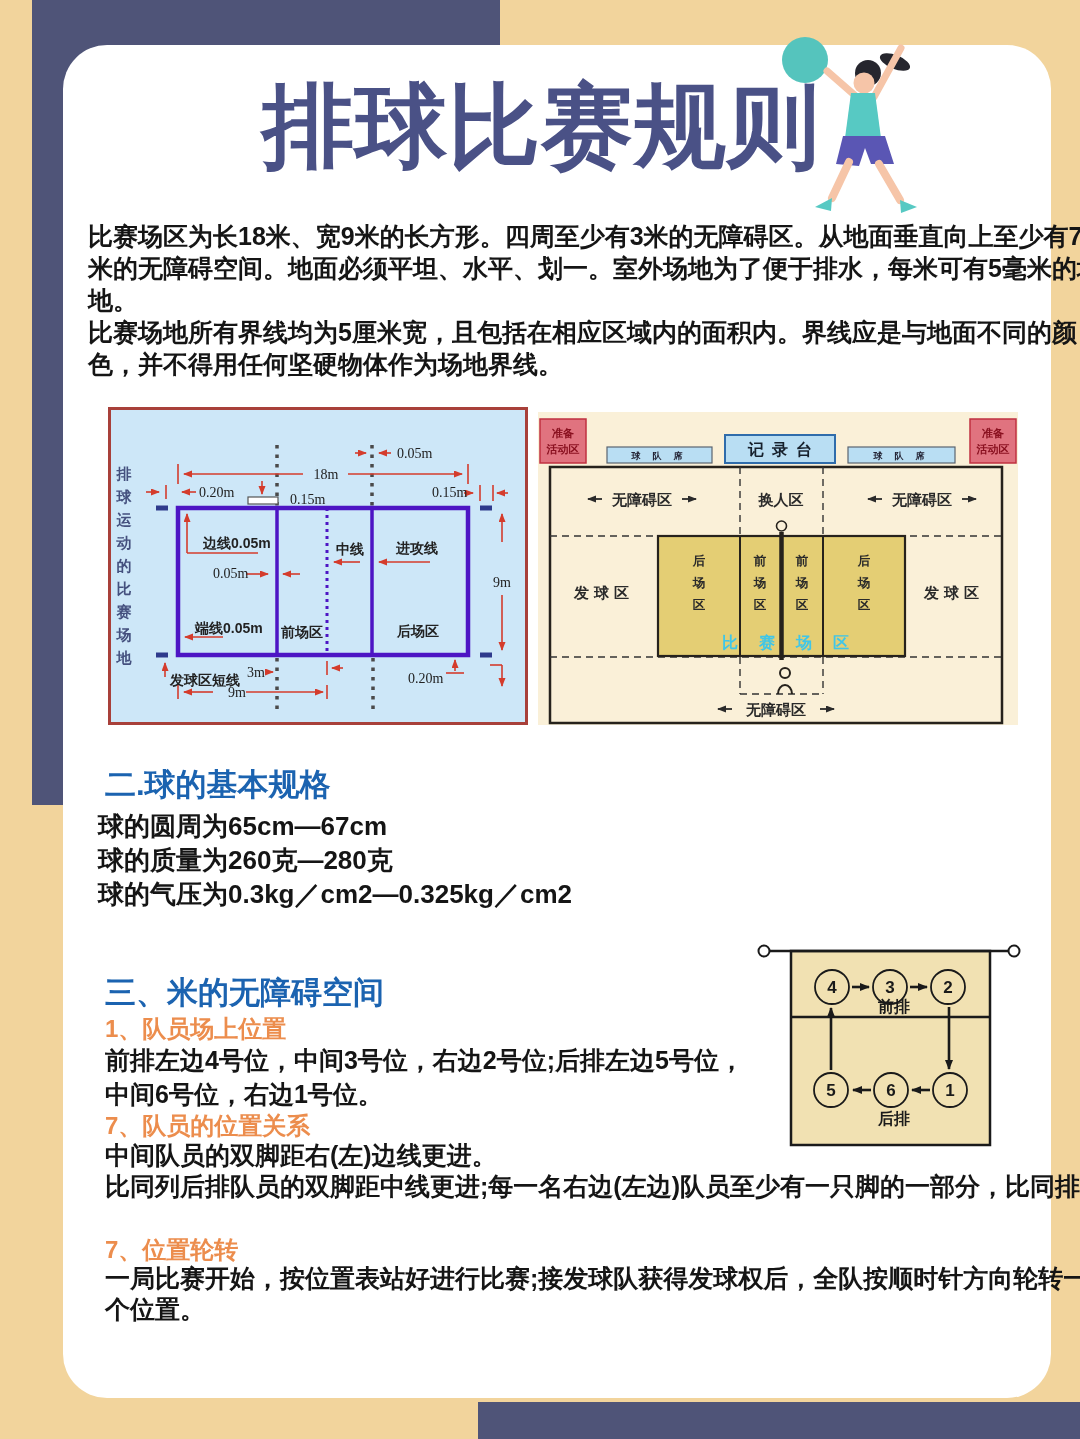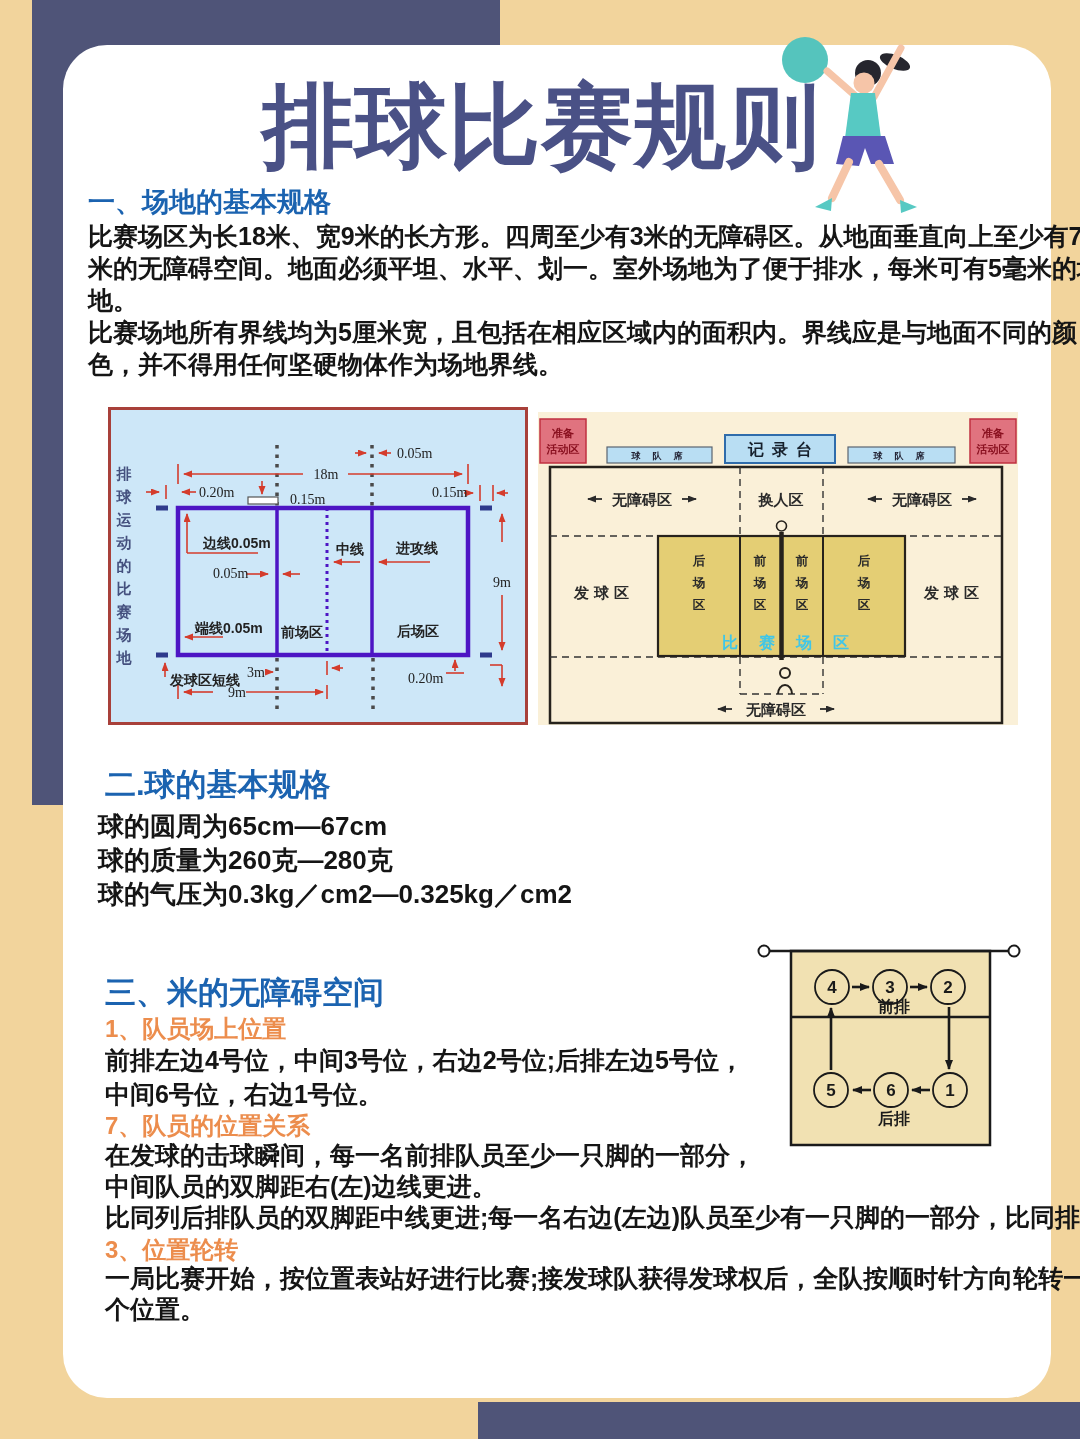--- a/index.html
+++ b/index.html
@@ -44,21 +44,20 @@
       <path d="M84,64 L52,36" stroke="#f6c5a8" stroke-width="7" stroke-linecap="round" fill="none"></path>
       <path d="M76,58 L100,58 L106,103 L70,103 Z" fill="#57c9c3"></path>
       <path d="M68,101 L110,101 L119,129 L96,129 L90,113 L84,131 L61,129 Z" fill="#5a56b4"></path>
       <path d="M74,127 L57,163" stroke="#f6c5a8" stroke-width="8" stroke-linecap="round" fill="none"></path>
       <path d="M104,129 L125,165" stroke="#f6c5a8" stroke-width="8" stroke-linecap="round" fill="none"></path>
       <path d="M57,163 L40,172 L56,176 Z" fill="#57c9c3"></path>
       <path d="M125,165 L142,172 L126,178 Z" fill="#57c9c3"></path>
     </g>
   </svg>
 
-  <div class="h-blue" style="left:88px;top:184px;font-size:27px;">一、场地的基本规格</div>
   <div class="body-lines s1-lines">
     <div>比赛场区为长18米、宽9米的长方形。四周至少有3米的无障碍区。从地面垂直向上至少有7</div>
     <div>米的无障碍空间。地面必须平坦、水平、划一。室外场地为了便于排水，每米可有5毫米的坡</div>
     <div>地。</div>
     <div>比赛场地所有界线均为5厘米宽，且包括在相应区域内的面积内。界线应是与地面不同的颜</div>
     <div>色，并不得用任何坚硬物体作为场地界线。</div>
   </div>
 
   <svg style="left:108px;top:407px;" width="420" height="318" viewBox="0 0 420 318">
     <defs>
@@ -261,25 +260,24 @@
   </div>
 
   <div class="h-blue" style="left:105px;top:972px;font-size:31px;">三、米的无障碍空间</div>
   <div class="h-orange" style="left:105px;top:1013px;">1、队员场上位置</div>
   <div class="body-lines sub1-lines">
     <div>前排左边4号位，中间3号位，右边2号位;后排左边5号位，</div>
     <div>中间6号位，右边1号位。</div>
   </div>
   <div class="h-orange" style="left:105px;top:1110px;">7、队员的位置关系</div>
   <div class="body-lines sub2-lines">
-    <div>在发球的击球瞬间，每一名前排队员至少一只脚的一部分，</div>
     <div>中间队员的双脚距右(左)边线更进。</div>
     <div>比同列后排队员的双脚距中线更进;每一名右边(左边)队员至少有一只脚的一部分，比同排</div>
   </div>
-  <div class="h-orange" style="left:105px;top:1234px;">3、位置轮转</div>
+  <div class="h-orange" style="left:105px;top:1234px;">7、位置轮转</div>
   <div class="body-lines sub3-lines">
     <div>一局比赛开始，按位置表站好进行比赛;接发球队获得发球权后，全队按顺时针方向轮转一</div>
     <div>个位置。</div>
   </div>
 
   <svg style="left:756px;top:933px;" width="266" height="226" viewBox="0 0 266 226">
     <defs>
       <marker id="rb" markerWidth="10" markerHeight="9" refX="9" refY="4" orient="auto" markerUnits="userSpaceOnUse">
         <path d="M0,0 L10,4 L0,8 Z" fill="#1a1a1a"></path>
       </marker>

